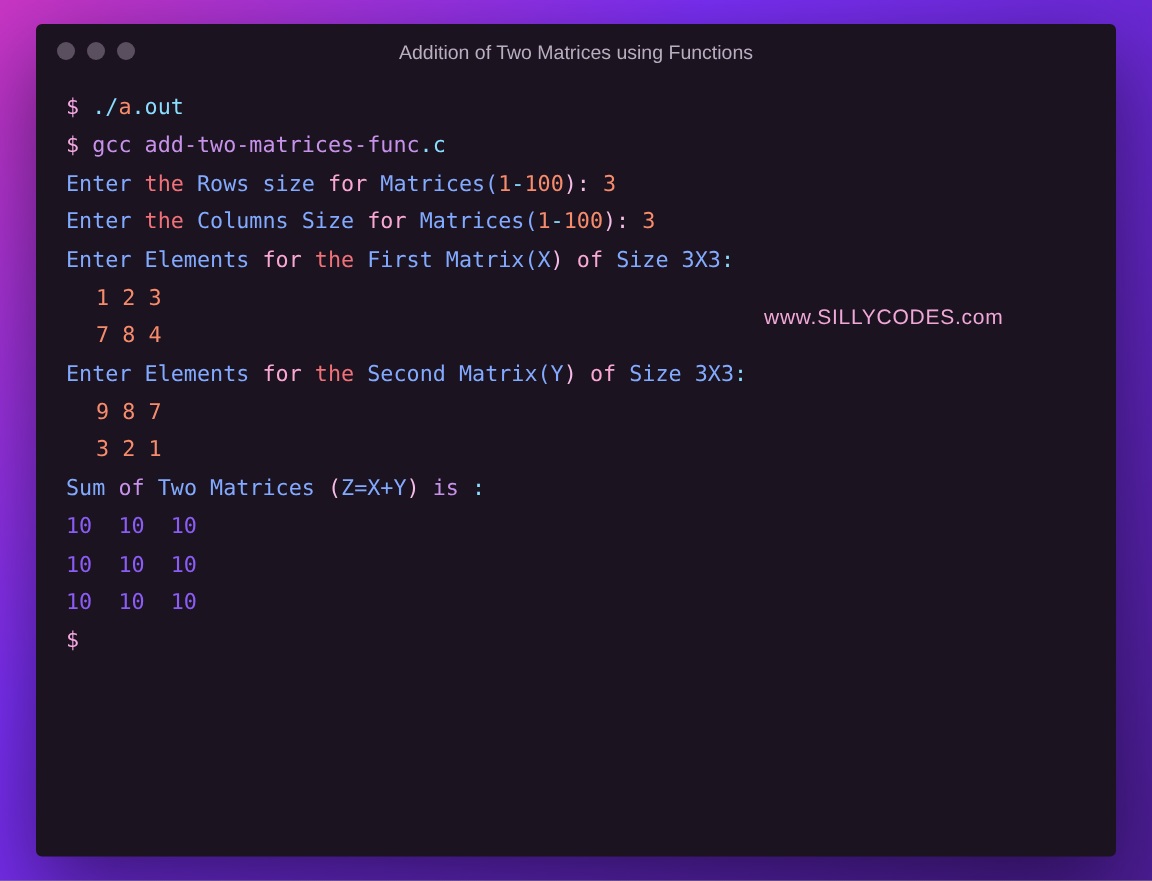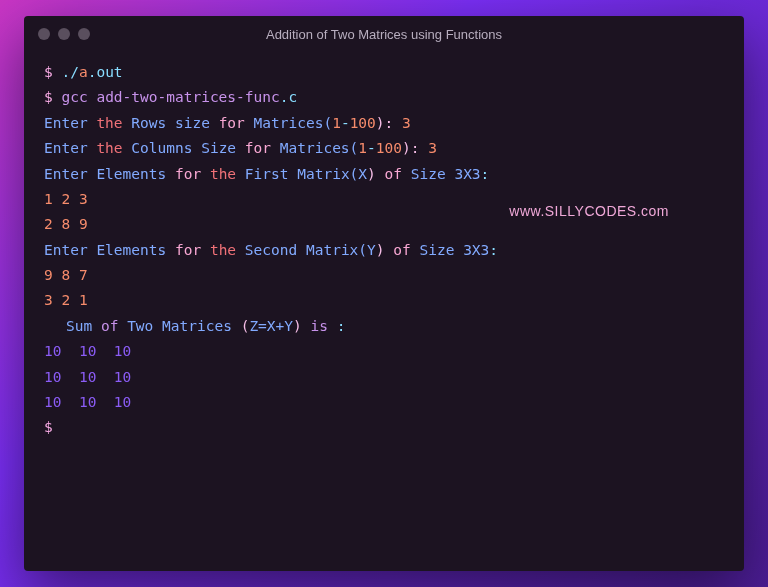--- a/index.html
+++ b/index.html
@@ -77,22 +77,22 @@
     .out-text { color: #89ddff; }
     .kw-enter { color: #82aaff; }
     .kw-the { color: #f07178; }
     .kw-blue { color: #82aaff; }
     .kw-for { color: #f9a8d4; }
     .paren { color: #f5bde6; }
     .num-range { color: #f78c6c; }
     .dash { color: #89ddff; }
     .colon { color: #89ddff; }
     .input-num { color: #f78c6c; }
-    .data-num { color: #f78c6c; }
-    .sum-kw { color: #82aaff; margin-left: 22px; }
+    .data-num { color: #f78c6c; margin-left: 20px; }
+    .sum-kw { color: #82aaff; }
     .of-kw { color: #c792ea; }
     .is-kw { color: #c792ea; }
     .result { color: #8b5cf6; }
     .watermark {
       position: absolute;
       top: 147px;
       right: 75px;
       color: #f0a8d8;
       font-size: 14px;
       font-family: Arial, sans-serif;
@@ -119,21 +119,21 @@
 
     <div class="line"><span class="prompt">$</span> <span class="cmd-gcc">gcc</span> <span class="cmd-file">add-two-matrices-func</span><span class="colon">.</span><span class="cmd-ext">c</span></div>
 
     <div class="line"><span class="kw-enter">Enter</span> <span class="kw-the">the</span> <span class="kw-blue">Rows</span> <span class="kw-blue">size</span> <span class="kw-for">for</span> <span class="kw-blue">Matrices(</span><span class="num-range">1</span><span class="dash">-</span><span class="num-range">100</span><span class="paren">):</span> <span class="input-num">3</span></div>
 
     <div class="line"><span class="kw-enter">Enter</span> <span class="kw-the">the</span> <span class="kw-blue">Columns</span> <span class="kw-blue">Size</span> <span class="kw-for">for</span> <span class="kw-blue">Matrices(</span><span class="num-range">1</span><span class="dash">-</span><span class="num-range">100</span><span class="paren">):</span> <span class="input-num">3</span></div>
 
     <div class="line"><span class="kw-enter">Enter</span> <span class="kw-blue">Elements</span> <span class="kw-for">for</span> <span class="kw-the">the</span> <span class="kw-blue">First</span> <span class="kw-blue">Matrix(</span><span class="kw-blue">X</span><span class="paren">)</span> <span class="kw-for">of</span> <span class="kw-blue">Size</span> <span class="kw-blue">3X3</span><span class="colon">:</span></div>
 
     <div class="line data-num">1 2 3</div>
-    <div class="line data-num">2 8 9</div>
+    <div class="line data-num">7 8 4</div>
 
     <div class="line"><span class="kw-enter">Enter</span> <span class="kw-blue">Elements</span> <span class="kw-for">for</span> <span class="kw-the">the</span> <span class="kw-blue">Second</span> <span class="kw-blue">Matrix(</span><span class="kw-blue">Y</span><span class="paren">)</span> <span class="kw-for">of</span> <span class="kw-blue">Size</span> <span class="kw-blue">3X3</span><span class="colon">:</span></div>
 
     <div class="line data-num">9 8 7</div>
     <div class="line data-num">3 2 1</div>
 
     <div class="line"><span class="sum-kw">Sum</span> <span class="of-kw">of</span> <span class="kw-blue">Two</span> <span class="kw-blue">Matrices</span> <span class="paren">(</span><span class="kw-blue">Z=X+Y</span><span class="paren">)</span> <span class="is-kw">is</span> <span class="colon">:</span></div>
 
     <div class="line result">10  10  10  </div>
     <div class="line result">10  10  10  </div>

